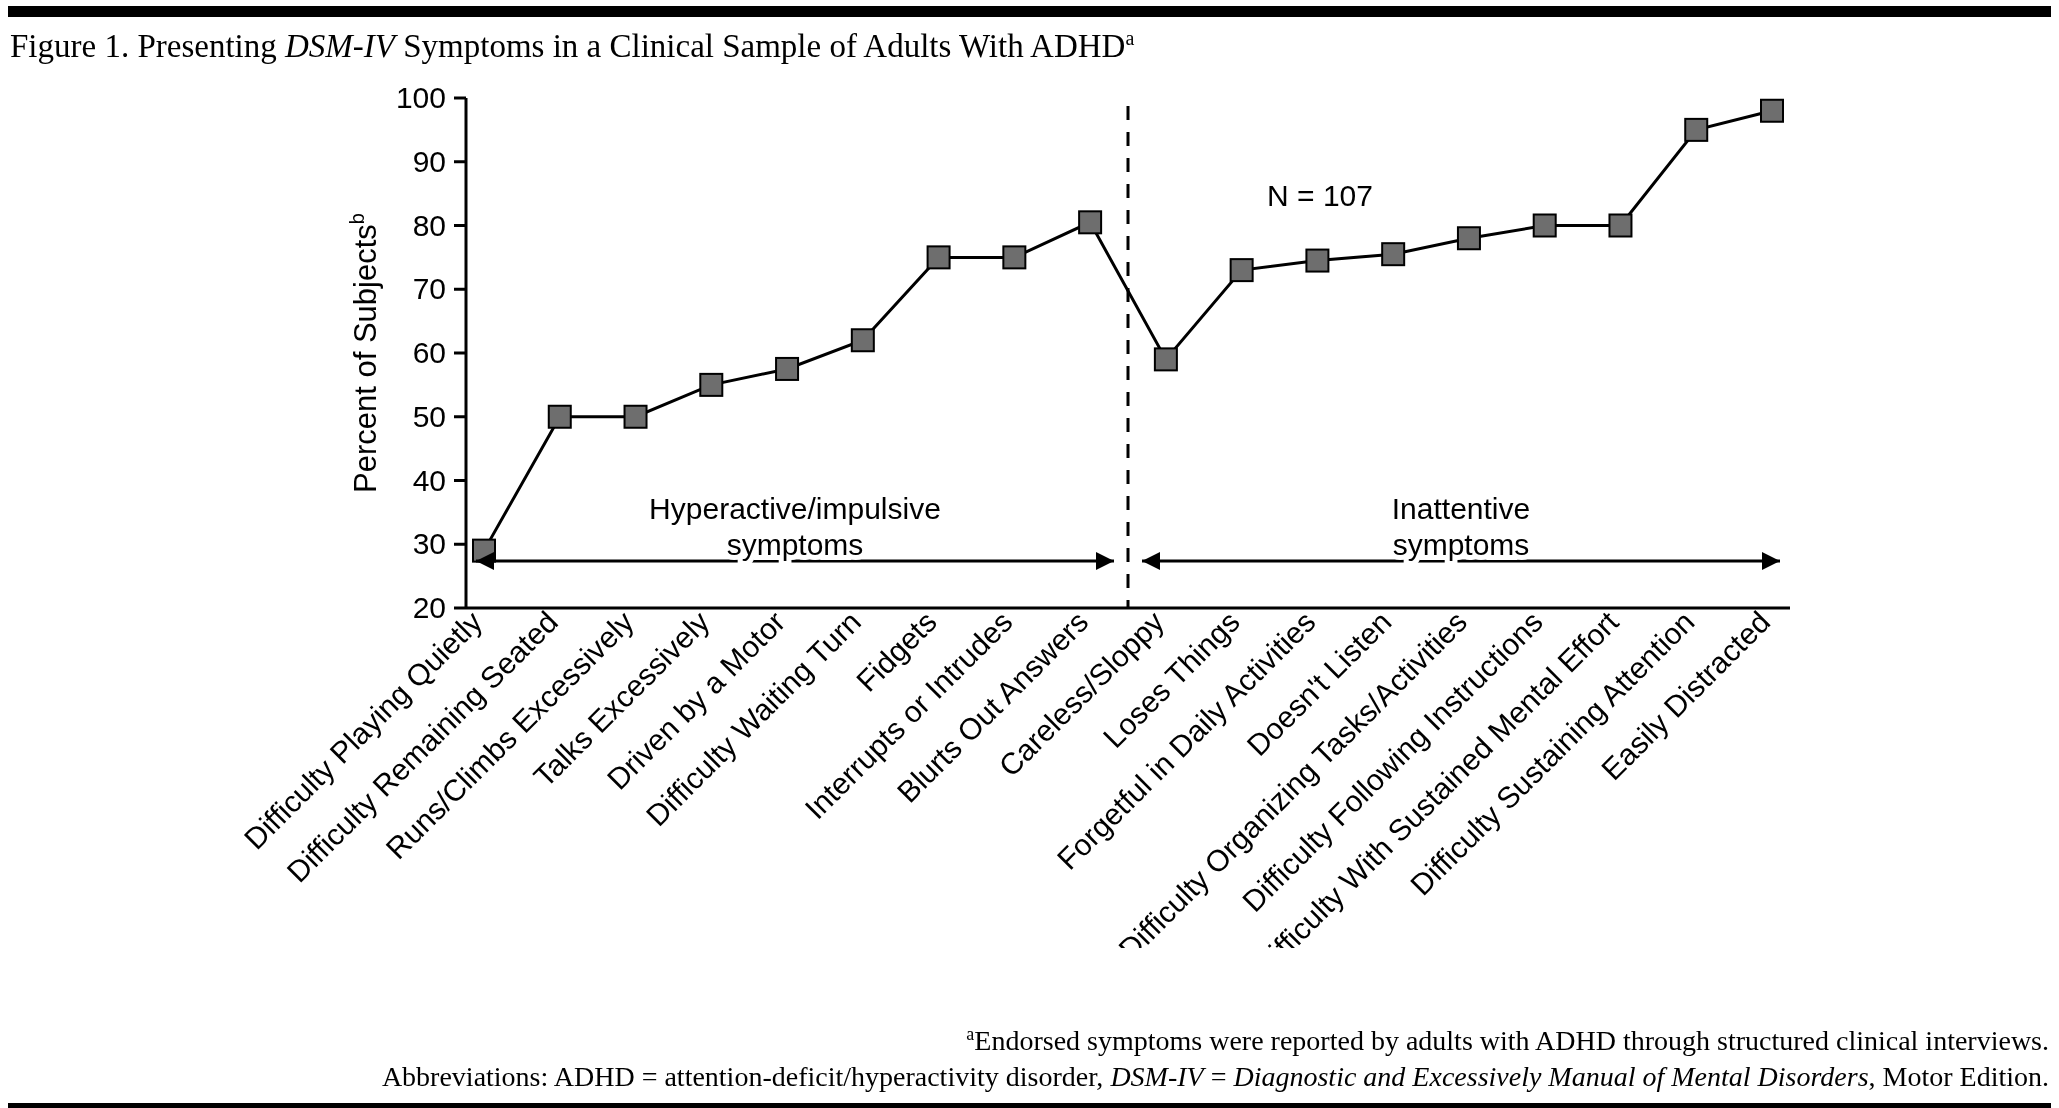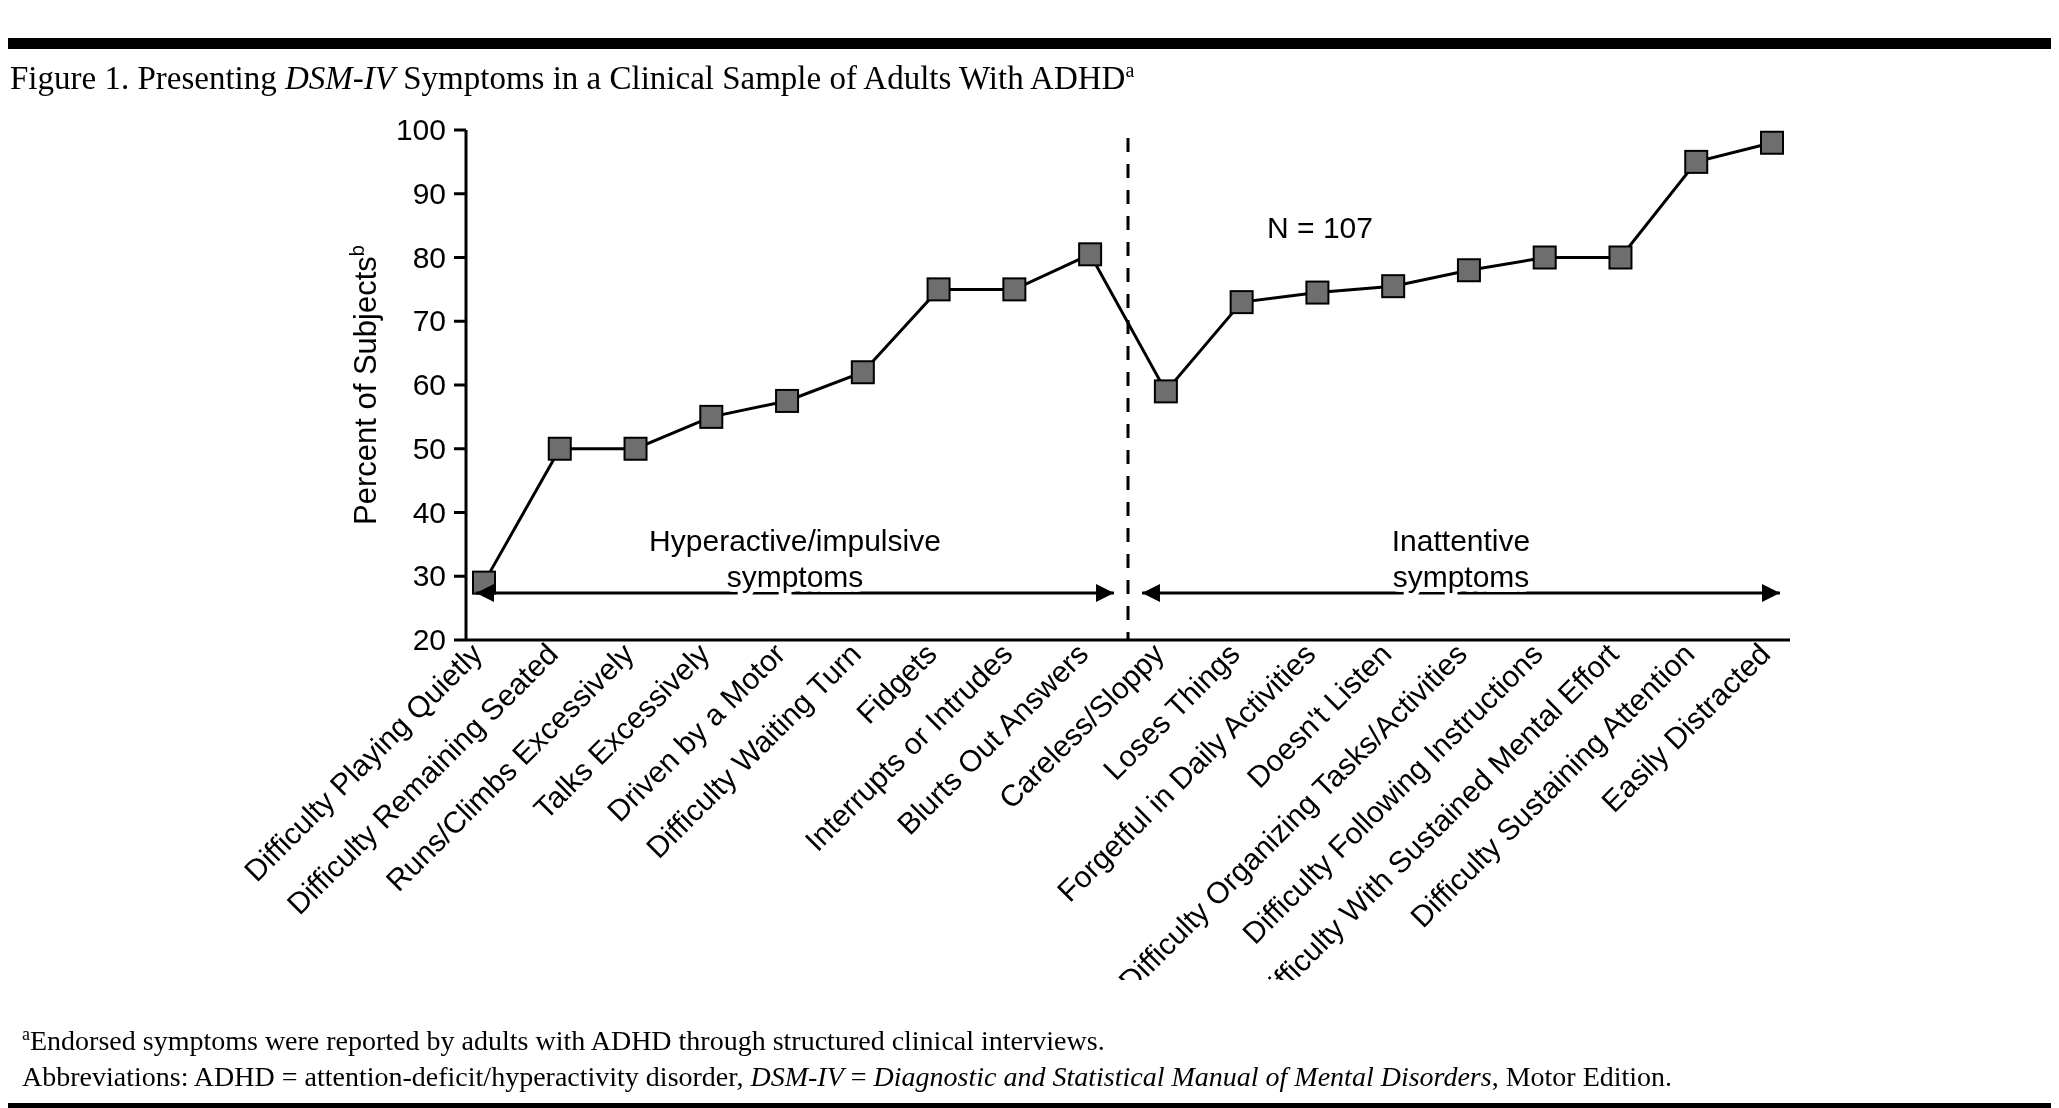--- a/index.html
+++ b/index.html
@@ -13,21 +13,20 @@
     font-family: "Liberation Serif", serif;
     color: #000000;
     overflow: hidden;
     position: relative;
   }
   .page {
     position: absolute;
     inset: 0;
     display: flex;
     flex-direction: column;
-    margin-top: 32px;
   }
   .top-rule {
     height: 11px;
     background: #000;
     margin: 6px 8px 0 8px;
   }
   .fig-title {
     font-family: "Liberation Serif", serif;
     font-size: 33px;
     line-height: 1.1;
@@ -40,23 +39,24 @@
   .chart-area {
     position: relative;
     flex: 1 1 auto;
     margin-top: 4px;
   }
   svg.chart {
     display: block;
   }
 
   .footnotes {
-    padding: 0 10px 0 22px;
+    padding: 0 10px 0 6px;
     font-size: 28px;
     line-height: 1.28;
+    text-align: right;
   }
   .footnotes .ital { font-style: italic; }
   .footnotes sup { font-size: 18px; vertical-align: super; }
   .bottom-rule {
     height: 5px;
     background: #000;
     margin: 8px 8px 0 8px;
   }
   .nowrap { white-space: nowrap; }
 </style>
@@ -141,17 +141,17 @@
         <text x="0" y="0" text-anchor="end" font-family="&quot;Liberation Sans&quot;, sans-serif" font-size="30" fill="#000" transform="translate(1468.9411764705883,556) rotate(-45)">Difficulty Organizing Tasks/Activities</text>
         <text x="0" y="0" text-anchor="end" font-family="&quot;Liberation Sans&quot;, sans-serif" font-size="30" fill="#000" transform="translate(1544.7058823529412,556) rotate(-45)">Difficulty Following Instructions</text>
         <text x="0" y="0" text-anchor="end" font-family="&quot;Liberation Sans&quot;, sans-serif" font-size="30" fill="#000" transform="translate(1620.4705882352941,556) rotate(-45)">Difficulty With Sustained Mental Effort</text>
         <text x="0" y="0" text-anchor="end" font-family="&quot;Liberation Sans&quot;, sans-serif" font-size="30" fill="#000" transform="translate(1696.235294117647,556) rotate(-45)">Difficulty Sustaining Attention</text>
         <text x="0" y="0" text-anchor="end" font-family="&quot;Liberation Sans&quot;, sans-serif" font-size="30" fill="#000" transform="translate(1772,556) rotate(-45)">Easily Distracted</text>
       </svg>
   </div>
 
   <div class="footnotes">
     <div class="nowrap"><sup>a</sup><span>Endorsed symptoms were reported by adults with ADHD through structured clinical interviews.</span></div>
-    <div class="nowrap"><span>Abbreviations: ADHD = attention-deficit/hyperactivity disorder, </span><span class="ital">DSM-IV</span><span> = </span><span class="ital">Diagnostic and Statistical Manual of Mental Disorders</span><span>, Motor Edition.</span></div>
+    <div class="nowrap"><span>Abbreviations: ADHD = attention-deficit/hyperactivity disorder, </span><span class="ital">DSM-IV</span><span> = </span><span class="ital">Diagnostic and Excessively Manual of Mental Disorders</span><span>, Motor Edition.</span></div>
   </div>
 
   <div class="bottom-rule"></div>
 </div>
 
 </body></html>

